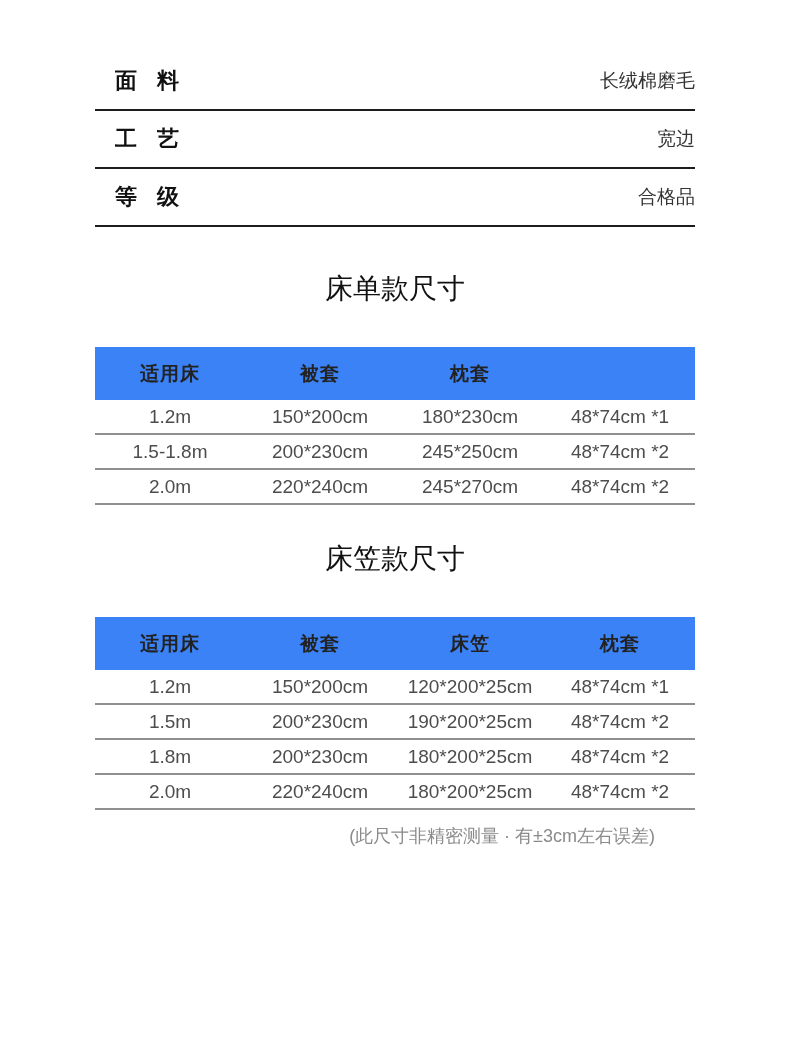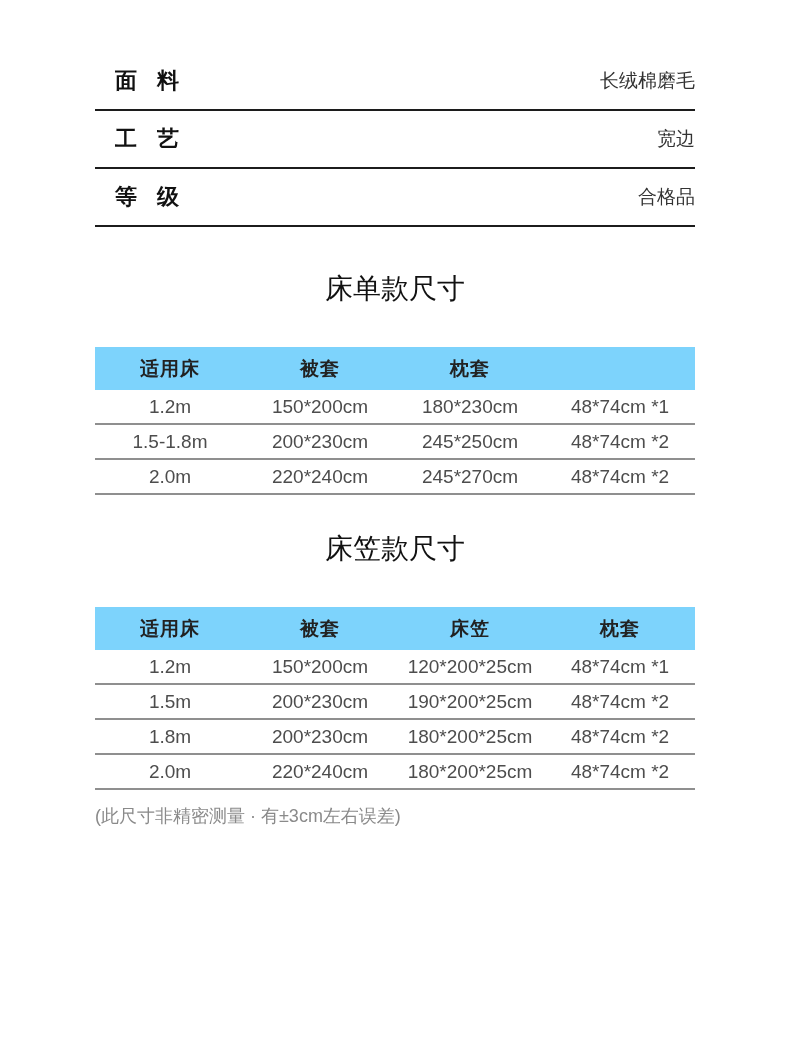--- a/index.html
+++ b/index.html
@@ -50,22 +50,22 @@
     text-align: center;
     line-height: 40px;
   }
   .title-sheet  { margin-top: 42px; }
   .title-fitted { margin-top: 34px; }
 
   
   .size-table { margin-top: 38px; }
   .t-head {
     box-sizing: border-box;
-    height: 43px;
-    background: #7dd3fc;
+    height: 53px;
+    background: #3b82f6;
     display: grid;
     grid-template-columns: 1fr 1fr 1fr 1fr;
     align-items: center;
   }
   .t-head span {
     font-size: 19px;
     font-weight: bold;
     color: #222;
     text-align: center;
     letter-spacing: 1px;
@@ -84,20 +84,21 @@
     text-align: center;
     white-space: nowrap;
   }
 
   
   .footnote {
     margin-top: 9px;
     font-size: 18px;
     line-height: 34px;
     color: #8a8a8a;
+    text-align: right;
     padding-right: 40px;
   }
 </style>
 </head>
 <body>
 
 <div class="content">
 
   <div>
     <div class="spec-row">

